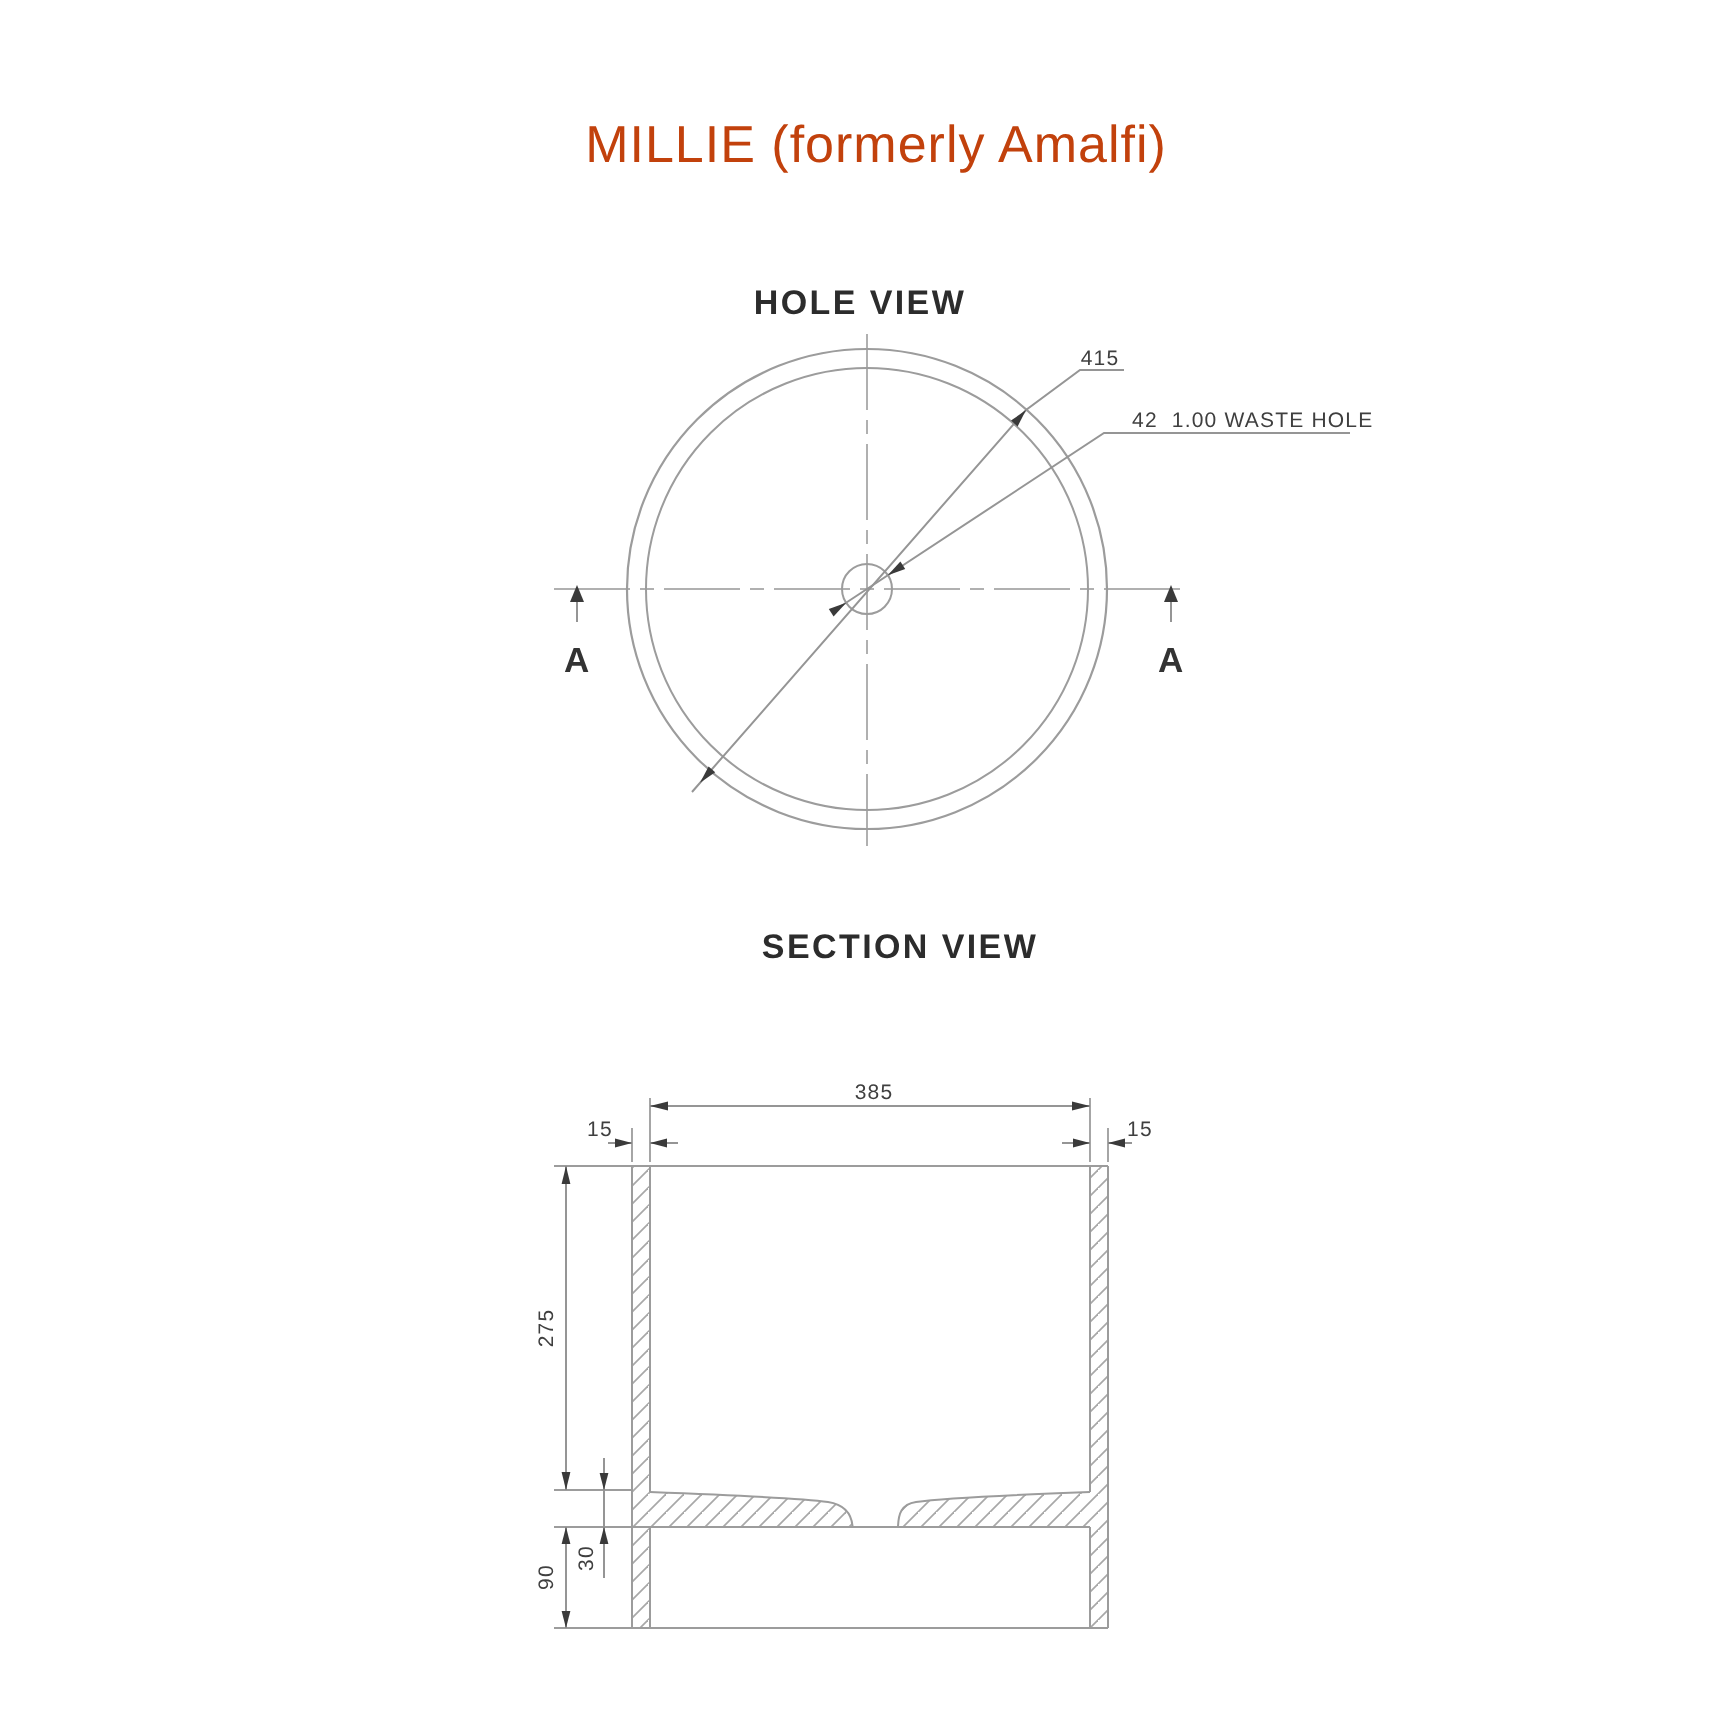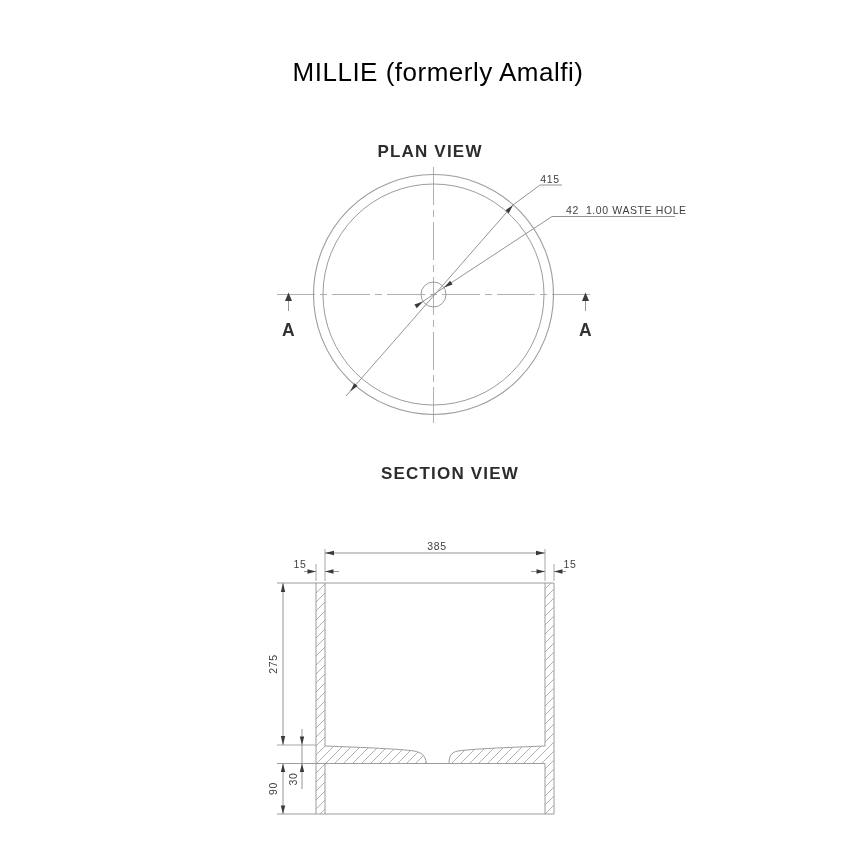--- a/index.html
+++ b/index.html
@@ -2,21 +2,21 @@
 <html><head>
 <meta charset="utf-8">
 <style>
   html,body{margin:0;padding:0;background:#ffffff;}
   .canvas{
     position:relative;width:860px;height:860px;background:#ffffff;overflow:hidden;
     font-family:"Liberation Sans", sans-serif;
   }
   .doc-title{
     position:absolute;top:57px;left:438px;transform:translateX(-50%);
-    font-size:26px;font-weight:400;letter-spacing:0.5px;color:#000000;white-space:nowrap;
+    font-size:26px;font-weight:400;letter-spacing:0.5px;color:#c2410c;white-space:nowrap;
   }
   .view-heading{
     position:absolute;transform:translateX(-50%);
     font-size:17px;font-weight:700;letter-spacing:1.2px;color:#2c2c2c;white-space:nowrap;
   }
   .plan-heading{top:142px;left:430px;}
   .section-heading{top:464px;left:450px;text-align:right;}
   svg{position:absolute;top:0;left:0;}
   .ln{stroke:#9c9c9c;stroke-width:1.1;fill:none;}
   .ln2{stroke:#9c9c9c;stroke-width:1;fill:none;}
@@ -32,21 +32,21 @@
     font-family:"Liberation Sans", sans-serif;font-size:17.5px;font-weight:600;
     fill:#333333;letter-spacing:0.3px;
   }
 </style>
 </head>
 <body>
 
 <div class="canvas">
 
   <div class="doc-title">MILLIE (formerly Amalfi)</div>
-  <div class="view-heading plan-heading">PLAN VIEW</div>
+  <div class="view-heading plan-heading">HOLE VIEW</div>
   <div class="view-heading section-heading">SECTION VIEW</div>
 
   <svg width="860" height="860">
     <defs>
       <pattern id="hatch" width="9" height="9" patternUnits="userSpaceOnUse">
         <path d="M-1,10 L10,-1" stroke="#a8a8a8" stroke-width="0.9"></path>
         <path d="M-1,19 L19,-1" stroke="#a8a8a8" stroke-width="0.9"></path>
       </pattern>
     </defs>
 

